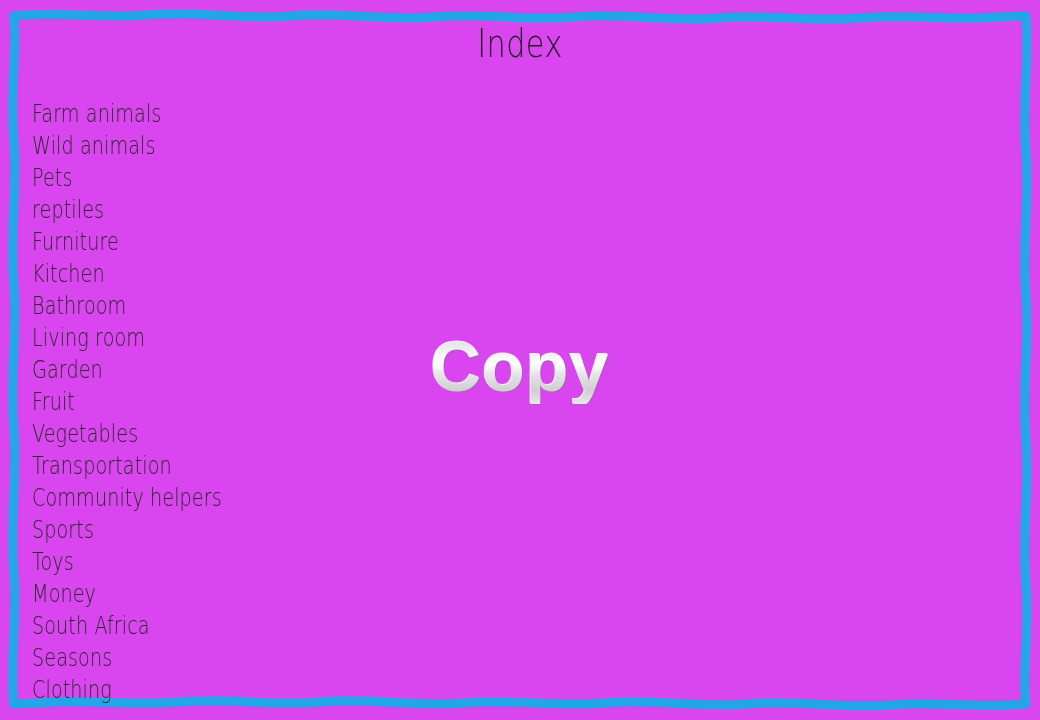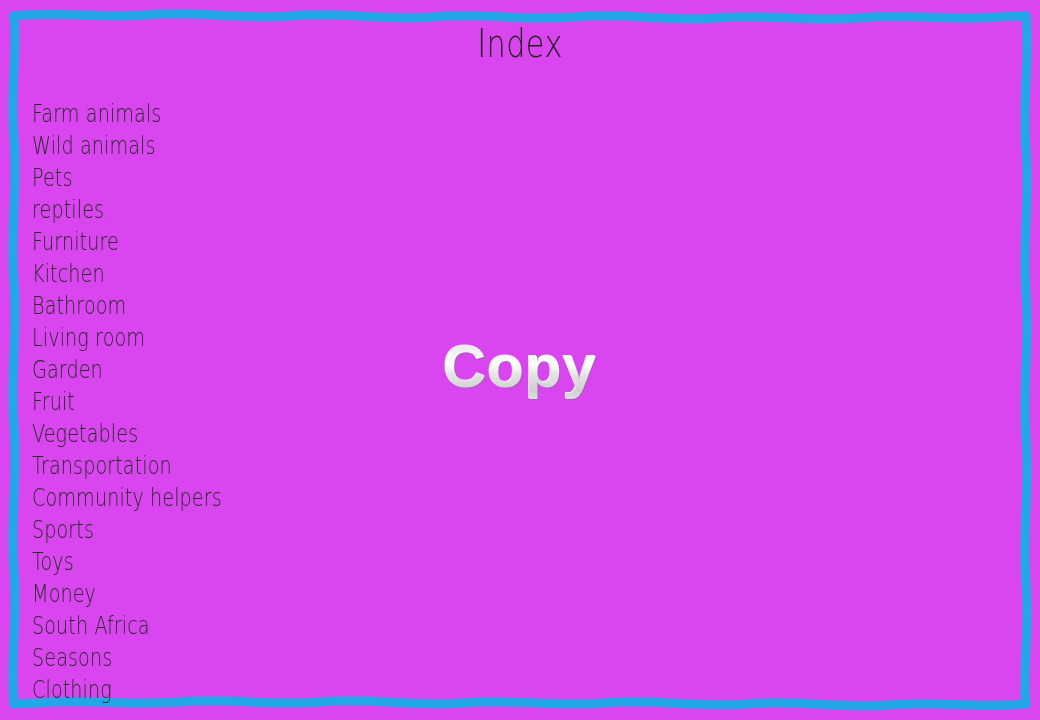--- a/index.html
+++ b/index.html
@@ -79,21 +79,21 @@
     left: 0;
     top: 330px;
     width: 1040px;
     text-align: center;
     pointer-events: none;
   }
   #watermark-text {
     display: inline-block;
     font-family: "Liberation Sans", sans-serif;
     font-weight: bold;
-    font-size: 60px;
+    font-size: 70px;
     line-height: 74px;
     letter-spacing: 1px;
     background: linear-gradient(180deg,
                 #d8d8da 0%,
                 #eeeef0 26%,
                 #ffffff 46%,
                 #e4e4e6 60%,
                 #cfcfd2 82%,
                 #e9e9eb 100%);
     -webkit-background-clip: text;

